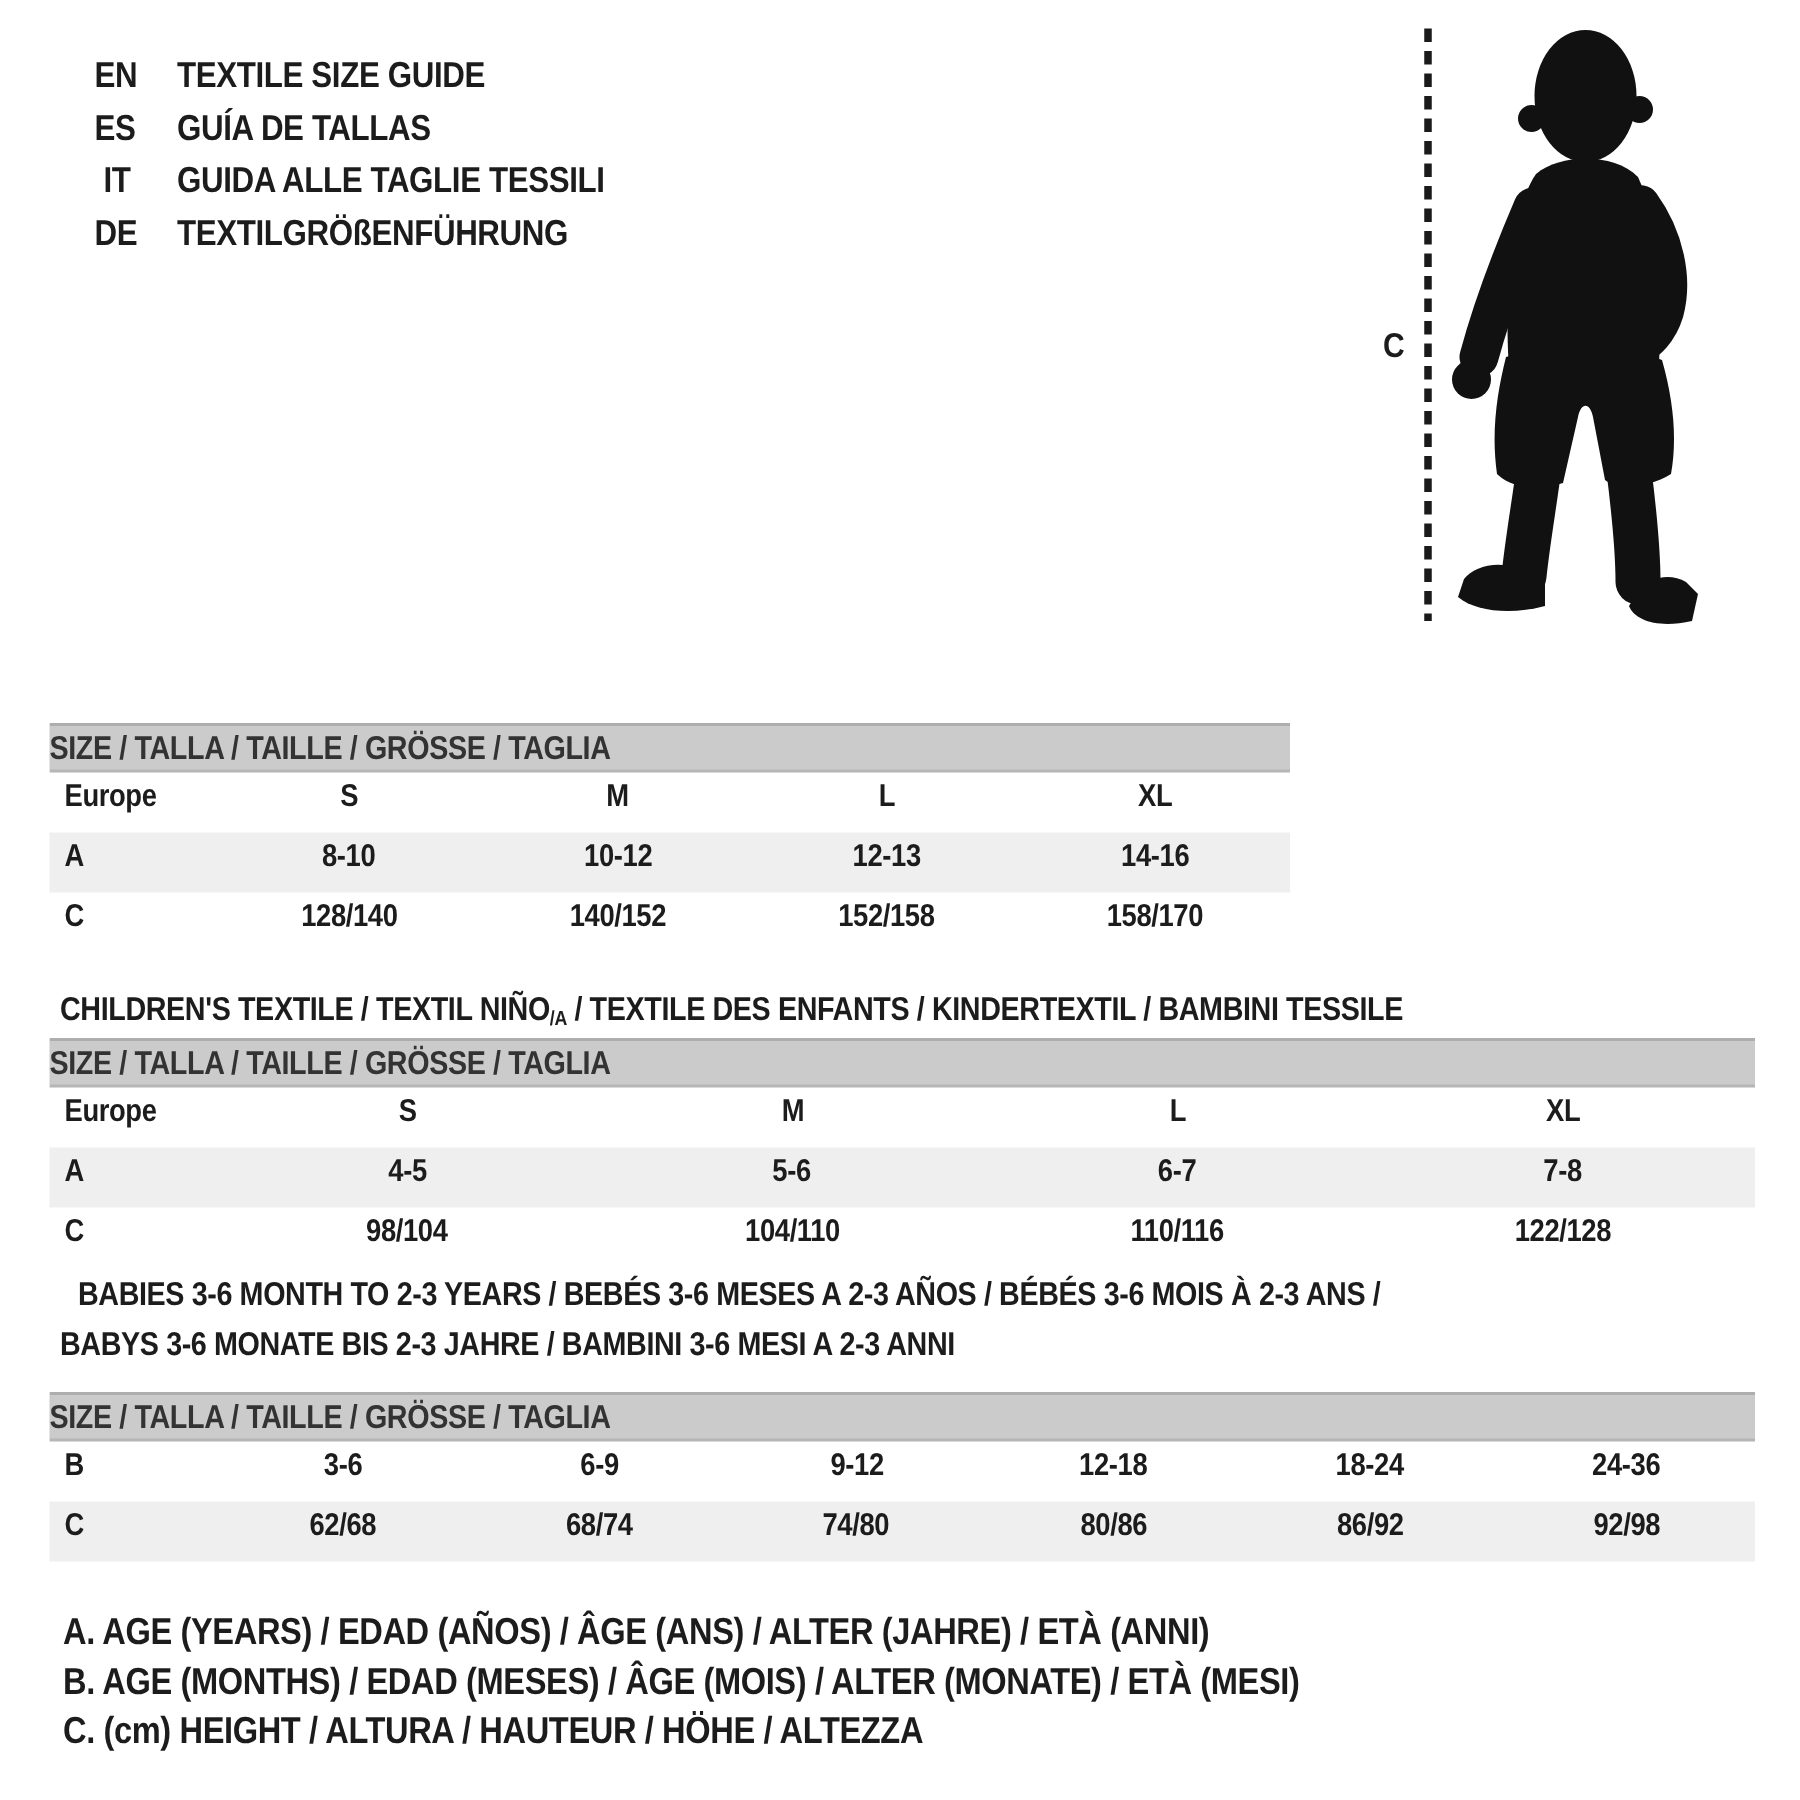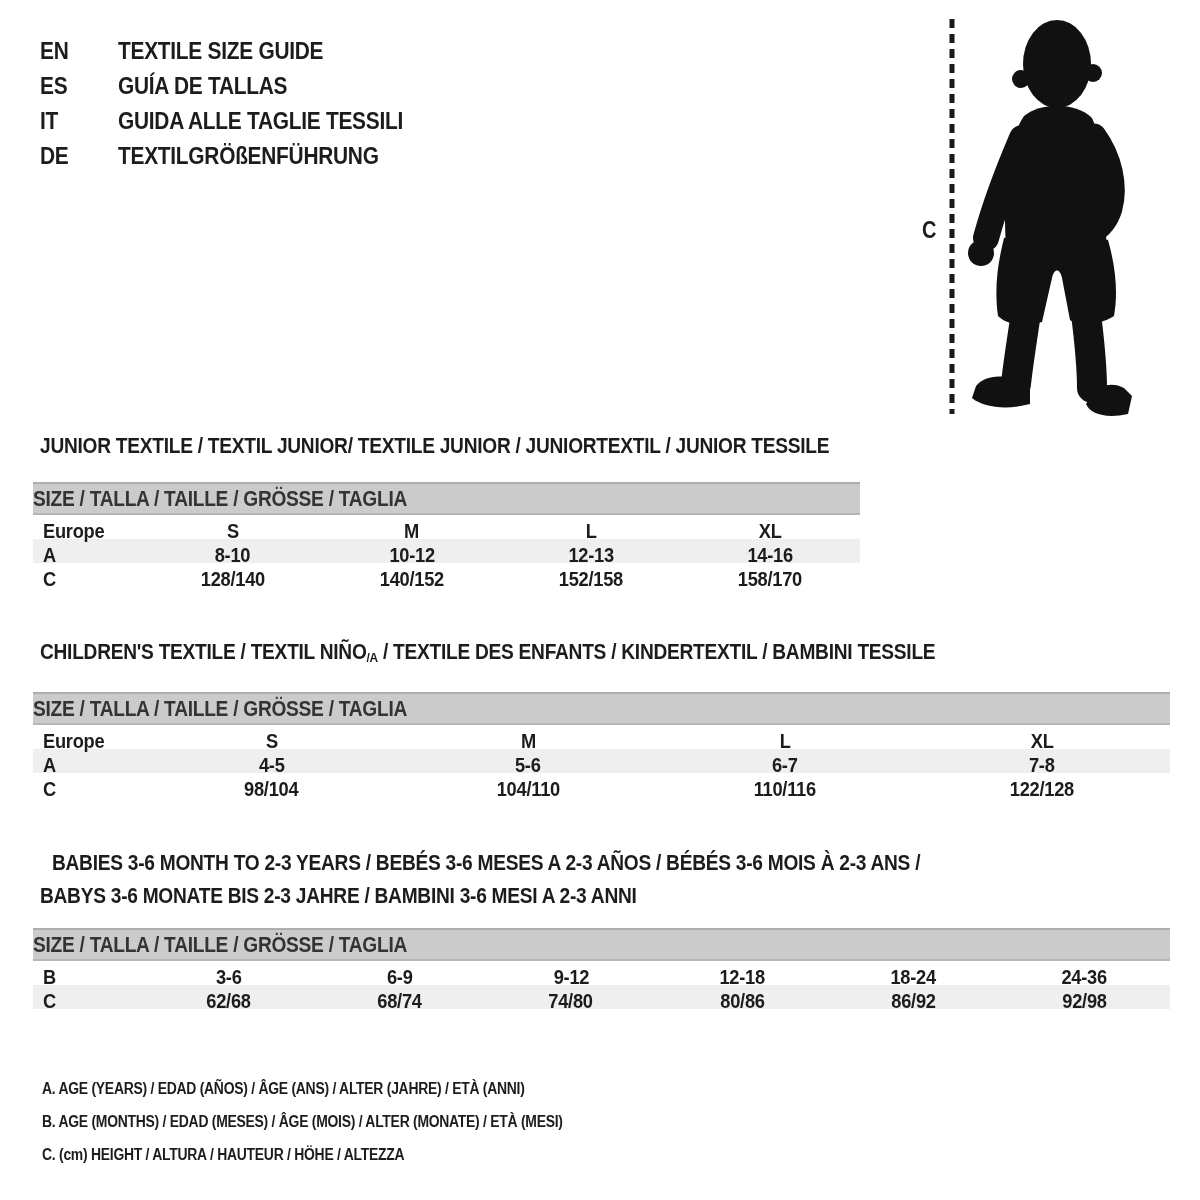--- a/index.html
+++ b/index.html
@@ -9,45 +9,45 @@
     font-family:"Liberation Sans","DejaVu Sans",sans-serif;
     font-weight:bold; color:var(--text,#1c1c1c);
     overflow:hidden;
   }
   .cx { display:inline-block; transform:scaleX(0.87); transform-origin:0 50%; white-space:nowrap; letter-spacing:-0.3px; }
   .cx.ctr { transform-origin:50% 50%; }
 
   
   .lang-block { position:absolute; left:40px; top:33px; }
   .lang-row { display:flex; line-height:35px; font-size:24px; }
-  .lang-row .code { width:78px; flex:0 0 78px; }
+  .lang-row .code { width:78px; flex:0 0 78px;text-align:center; }
 
   
   .figure-svg { position:absolute; left:926px; top:16px; width:210px; height:402px; }
   .c-label { position:absolute; left:916px; top:217px; width:26px; text-align:center; font-size:23px; }
 
   
   .sec-heading { position:absolute; font-size:22px; line-height:26px; }
   .sec-heading .subs { font-size:0.62em; position:relative; top:0.22em; }
 
   
   .size-table { position:absolute; }
   .size-bar {
     height:33px; line-height:33px; background:var(--bar-bg,#cbcbcb);
     font-size:22px; color:#333333;
     box-shadow: inset 0 2px 0 rgba(0,0,0,0.14), inset 0 -2px 0 rgba(0,0,0,0.10);
   }
-  .trow { display:flex; height:24px; line-height:32px; font-size:21px; }
+  .trow { display:flex; height:40px; line-height:32px; font-size:21px; }
   .trow.shaded { background:var(--stripe-bg,#efefef); }
   .tcell { flex:1 1 0; text-align:center; overflow:visible; }
   .tcell.lab { flex:0 0 100px; text-align:left; padding-left:10px; }
 
   
   .footnotes { position:absolute; left:42px; top:1072px; }
-  .fn { line-height:33px; font-size:16px; }
+  .fn { line-height:33px; font-size:25px; }
 </style>
 </head>
 <body>
 
 <div class="page">
 
   <div class="lang-block">
     <div class="lang-row">
       <span class="code"><span class="cx">EN</span></span>
       <span class="title"><span class="cx">TEXTILE SIZE GUIDE</span></span>
@@ -78,23 +78,20 @@
       <path d="M 168,120 C 184,142 190,170 184,192 C 180,205 172,212 166,215" fill="none" stroke="#111111" stroke-width="25" stroke-linecap="round"></path>
       <path d="M 78,222 C 110,212 150,212 182,224 C 190,252 192,278 188,300 C 172,310 152,310 144,304 L 136,262 C 134,252 128,252 126,262 L 116,306 C 96,312 80,308 72,300 C 68,272 72,246 78,222 Z"></path>
       <path d="M 100,296 C 96,325 92,348 90,368" fill="none" stroke="#111111" stroke-width="30" stroke-linecap="round"></path>
       <path d="M 160,298 C 164,330 166,352 166,372" fill="none" stroke="#111111" stroke-width="30" stroke-linecap="round"></path>
       <path d="M 50,370 C 56,362 70,358 84,362 L 104,368 L 104,388 C 82,394 58,392 46,382 Z"></path>
       <path d="M 166,378 C 174,368 188,366 198,372 L 206,380 L 202,398 C 180,403 164,398 160,388 Z"></path>
     </g>
   </svg>
   <span class="c-label"><span class="cx ctr">C</span></span>
 
-  <div class="sec-heading" style="left:40px; top:433px;">
-    <span class="cx">JUNIOR TEXTILE / TEXTIL JUNIOR/ TEXTILE JUNIOR / JUNIORTEXTIL / JUNIOR TESSILE</span>
-  </div>
   <div class="size-table" style="left:33px; top:482px; width:827px;">
     <div class="size-bar">
       <span class="cx">SIZE / TALLA / TAILLE / GRÖSSE / TAGLIA</span>
     </div>
     <div class="rows">
         <div class="trow">
           <div class="tcell lab"><span class="cx">Europe</span></div>
           <div class="tcell"><span class="cx ctr">S</span></div>
           <div class="tcell"><span class="cx ctr">M</span></div>
           <div class="tcell"><span class="cx ctr">L</span></div>
@@ -110,21 +107,21 @@
         <div class="trow">
           <div class="tcell lab"><span class="cx">C</span></div>
           <div class="tcell"><span class="cx ctr">128/140</span></div>
           <div class="tcell"><span class="cx ctr">140/152</span></div>
           <div class="tcell"><span class="cx ctr">152/158</span></div>
           <div class="tcell"><span class="cx ctr">158/170</span></div>
         </div>
       </div>
   </div>
 
-  <div class="sec-heading" style="left:40px; top:639px;text-decoration:underline;">
+  <div class="sec-heading" style="left:40px; top:660px;text-decoration:underline;">
     <span class="cx"><span>CHILDREN'S TEXTILE / TEXTIL NIÑO</span><span class="subs">/A</span><span> / TEXTILE DES ENFANTS / KINDERTEXTIL / BAMBINI TESSILE</span></span>
   </div>
   <div class="size-table" style="left:33px; top:692px; width:1137px;">
     <div class="size-bar">
       <span class="cx">SIZE / TALLA / TAILLE / GRÖSSE / TAGLIA</span>
     </div>
     <div class="rows">
         <div class="trow">
           <div class="tcell lab"><span class="cx">Europe</span></div>
           <div class="tcell"><span class="cx ctr">S</span></div>

